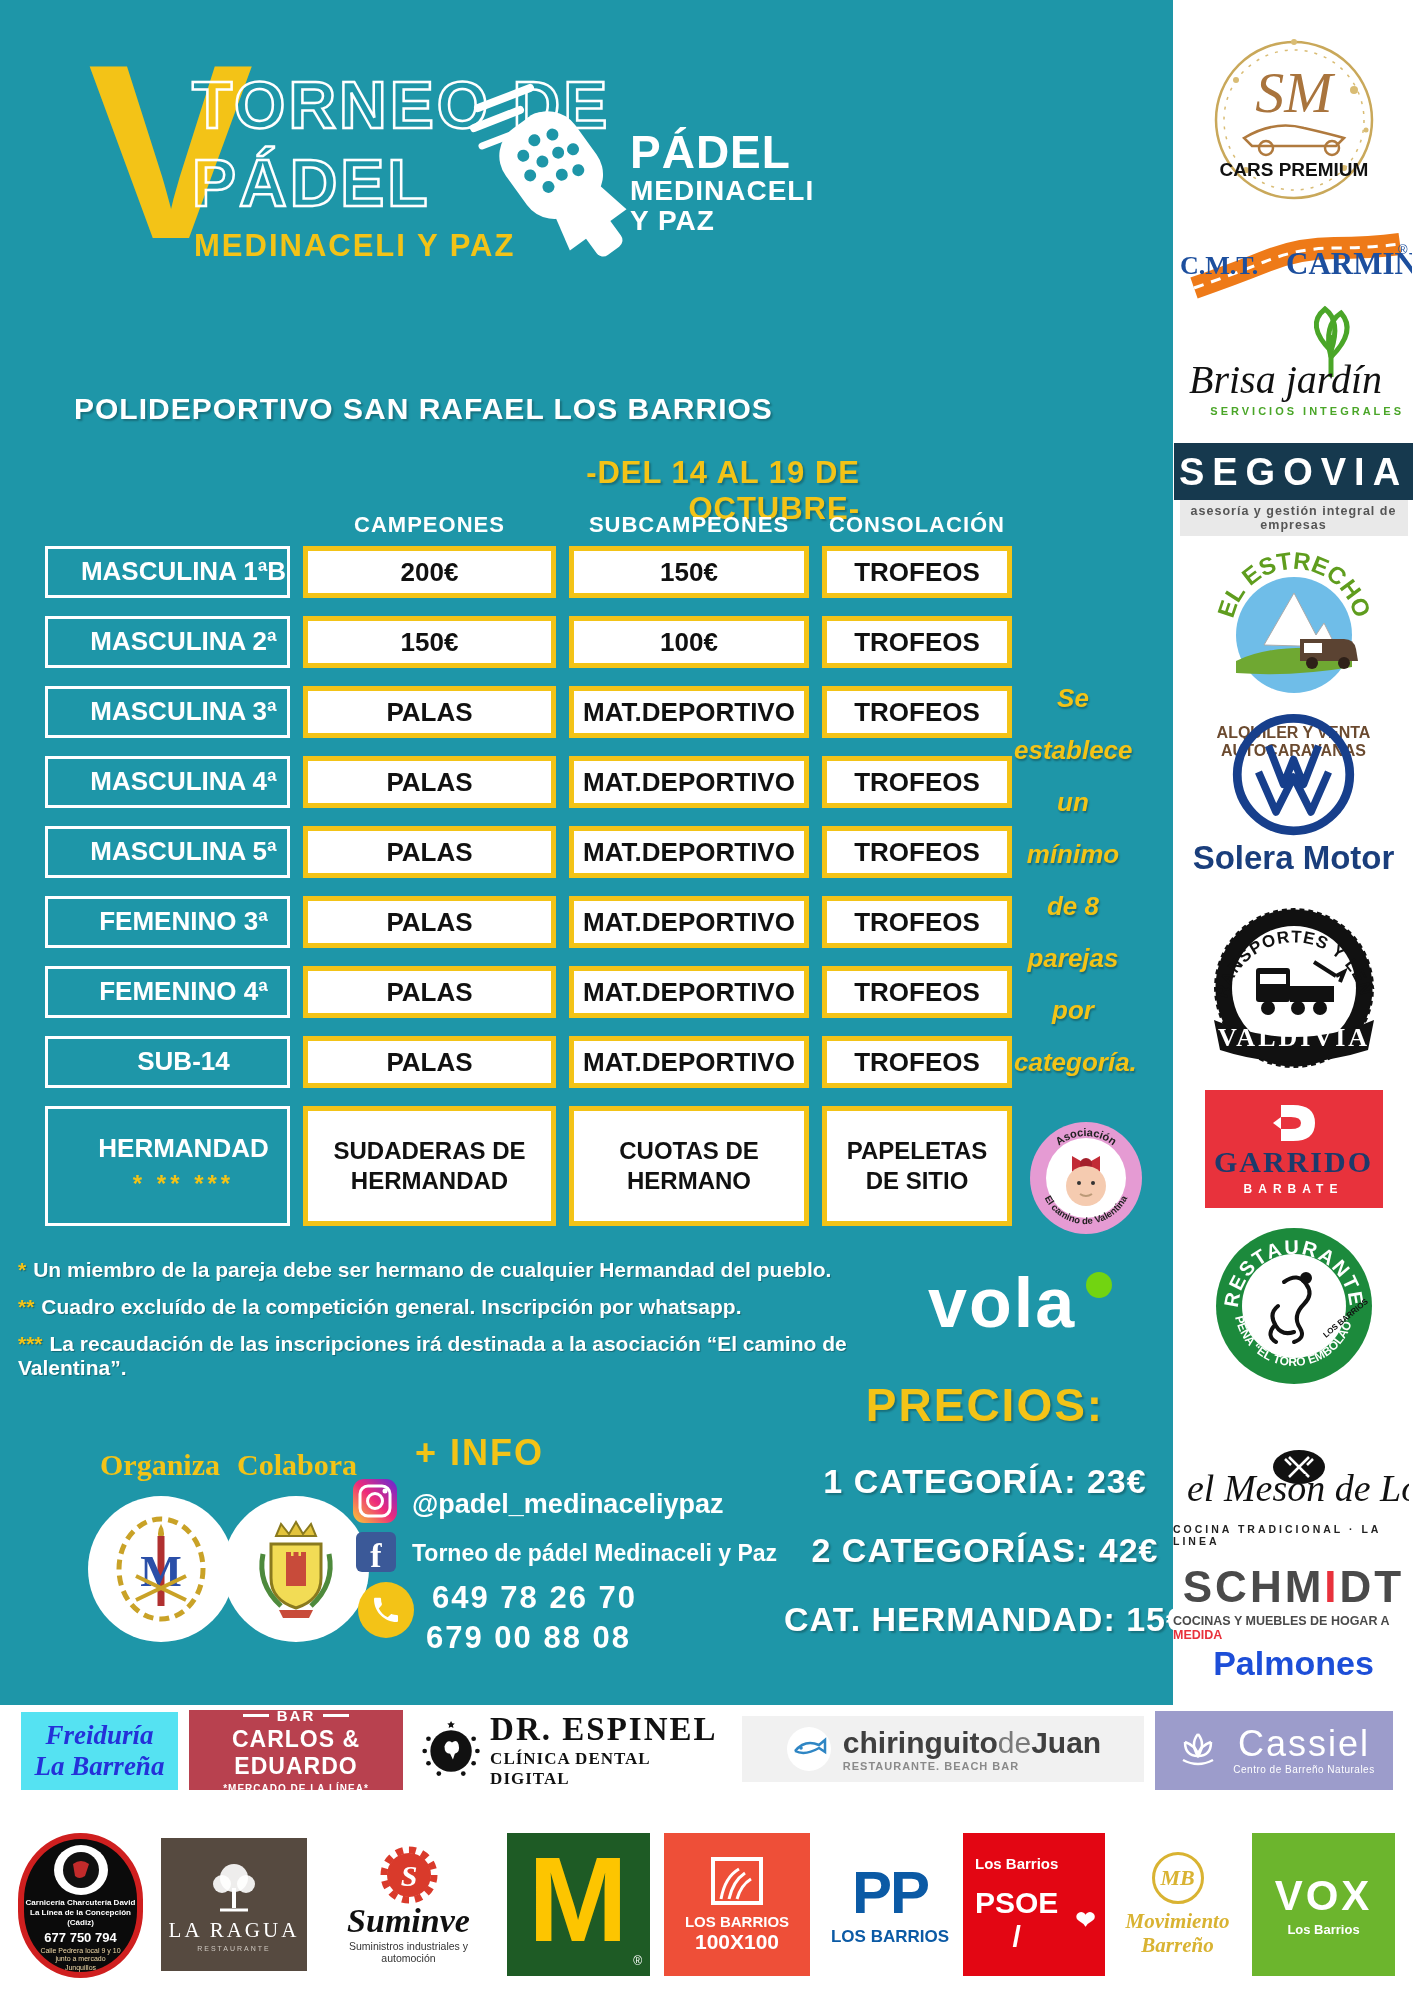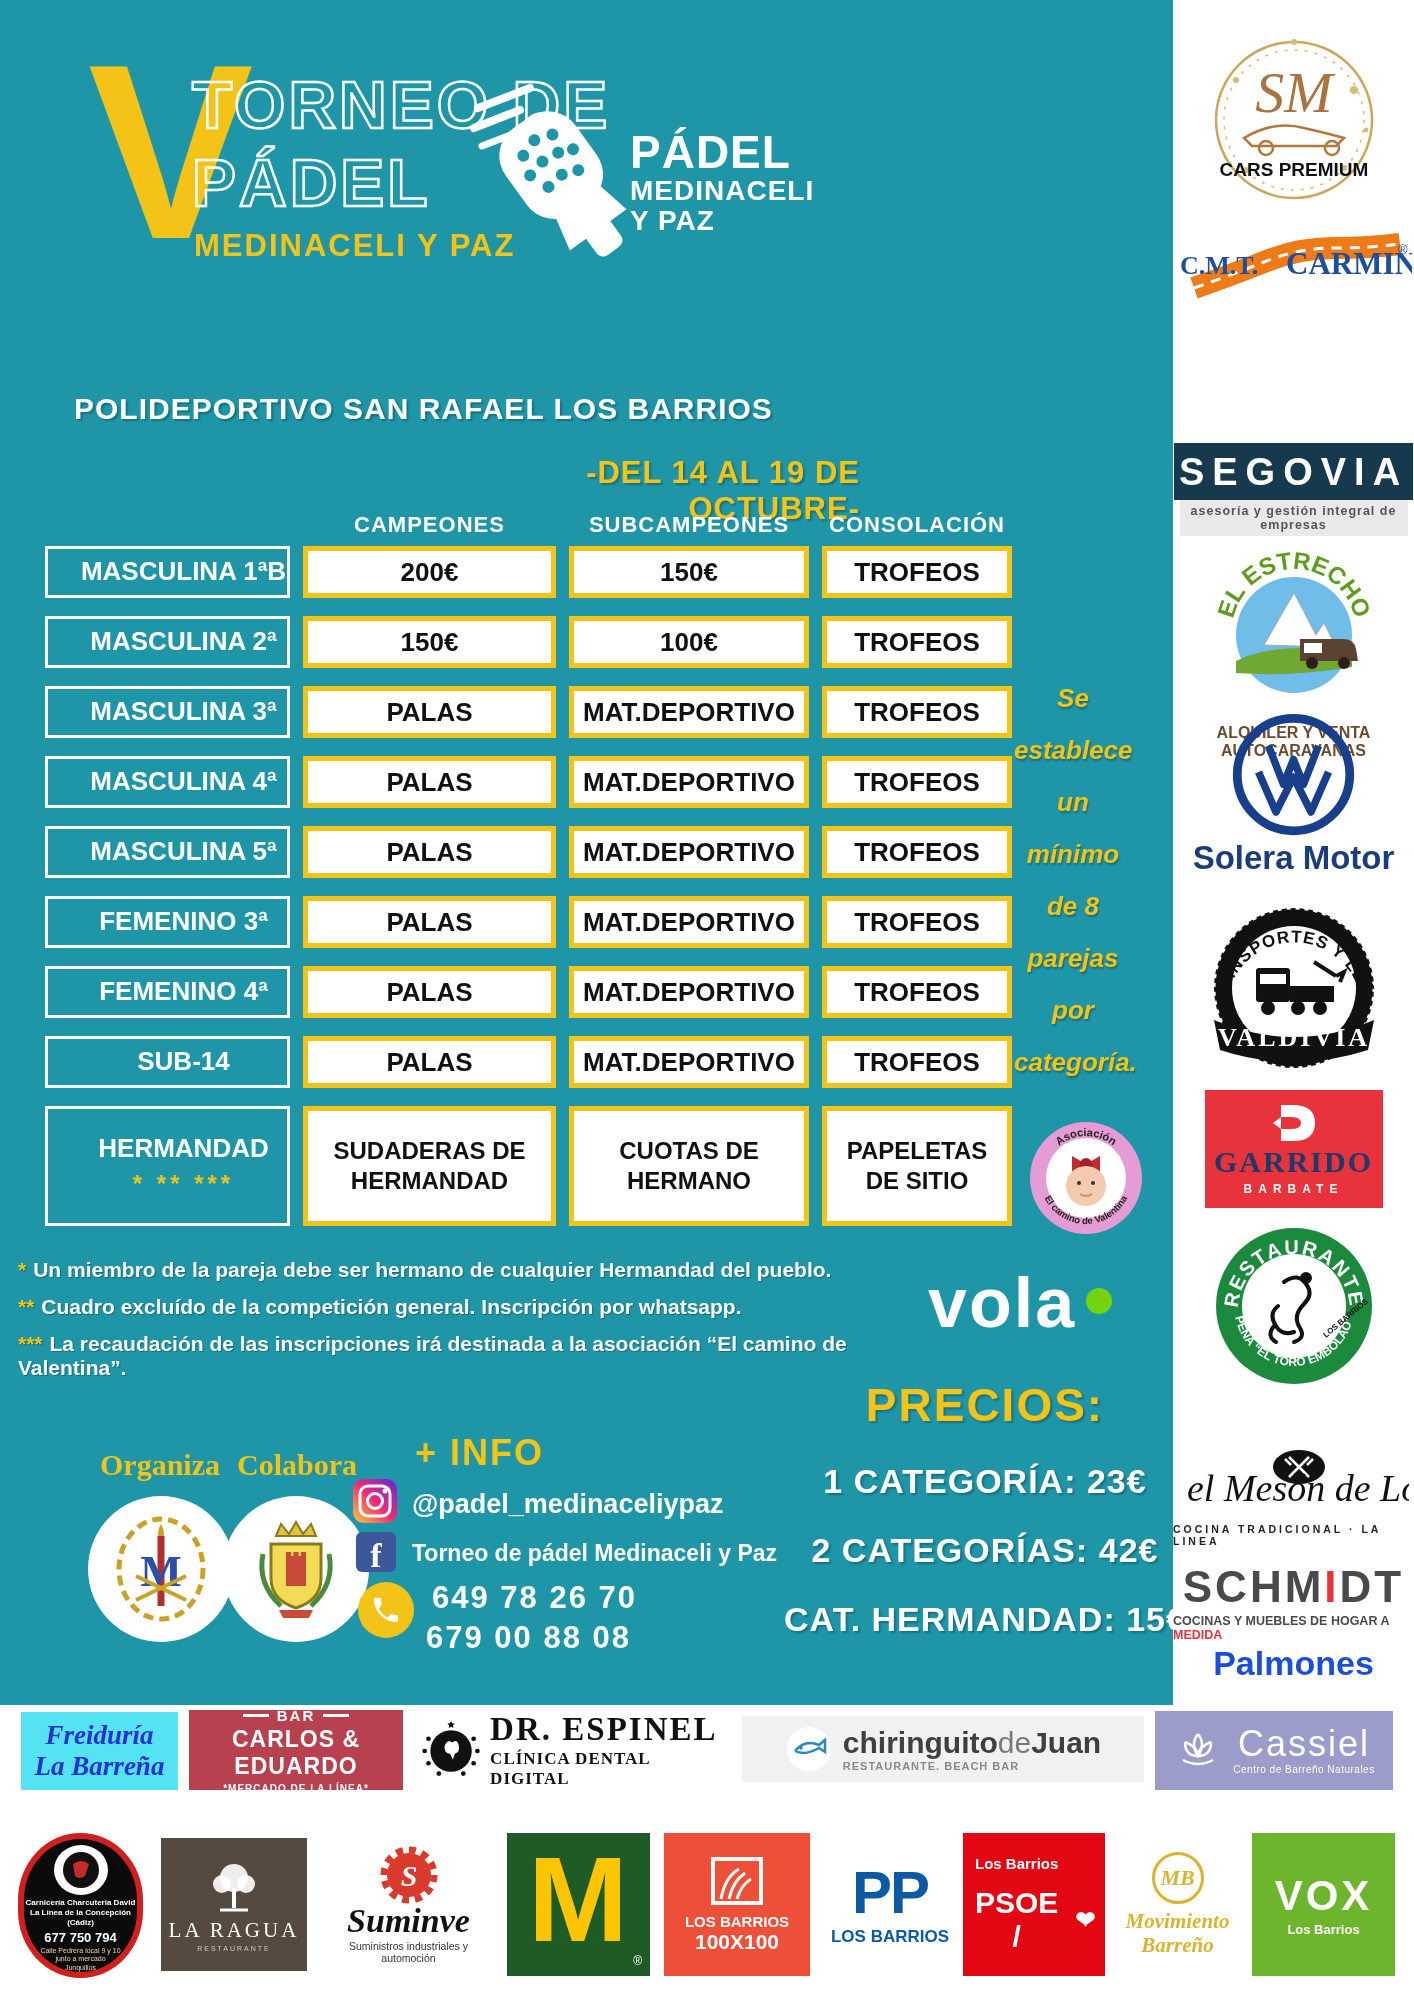--- a/index.html
+++ b/index.html
@@ -37,21 +37,21 @@
   .cell{background:#fff;border:5px solid #F3C317;color:#111;font-weight:800;font-size:26px;line-height:1.25;padding:0 4px;}
   .prow.tall .cell{font-size:24px;}
   
   .sidenote{left:1014px;top:672px;width:118px;text-align:center;color:#F3C317;font-weight:800;
             font-size:26px;line-height:2.0;text-shadow:1px 2px 2px rgba(0,0,0,.3);font-style:italic;}
   
   .footnotes{left:18px;top:1258px;width:900px;color:#fff;font-weight:700;font-size:21px;}
   .footnotes div{margin-bottom:13px;text-shadow:1px 1px 1px rgba(0,0,0,.3);}
   .fn-star{color:#F3C317;font-weight:800;margin-right:7px;}
   
-  .vola{left:928px;top:1272px;display:flex;align-items:center;}
+  .vola{left:928px;top:1272px;display:flex;align-items:flex-start;}
   .vola .word{color:#fff;font-weight:800;font-size:70px;line-height:.9;letter-spacing:2px;}
   .vola .dot{width:26px;height:26px;border-radius:50%;background:#72D411;margin-left:10px;margin-bottom:6px;}
   
   .precios{left:770px;top:1378px;width:430px;text-align:center;}
   .precios .pt{color:#F3C317;font-size:46px;font-weight:800;letter-spacing:2px;text-shadow:2px 2px 2px rgba(0,0,0,.25);}
   .precios .pl{color:#fff;font-size:34px;font-weight:800;letter-spacing:1px;margin-top:30px;text-shadow:2px 2px 2px rgba(0,0,0,.25);}
   
   .org-lbl{top:1448px;font-size:30px;font-weight:700;color:#F3C317;font-family:"Liberation Serif",serif;}
   .org1{left:100px;} .org2{left:237px;}
   .crest{top:1496px;width:146px;height:146px;border-radius:50%;background:#fff;display:flex;align-items:center;justify-content:center;}
@@ -391,20 +391,31 @@
     <div class="sp" style="top:222px;">
       <svg width="236" height="86" viewBox="0 0 236 86">
         <path d="M18 66 q40 -14 70 -26 q34 -14 70 -14 q36 0 66 -4" fill="none" stroke="#EE7A18" stroke-width="22"></path>
         <path d="M18 66 q40 -14 70 -26 q34 -14 70 -14 q36 0 66 -4" fill="none" stroke="#fff" stroke-width="3" stroke-dasharray="10 8"></path>
         <text x="4" y="52" font-family="Liberation Serif,serif" font-size="26" font-weight="bold" fill="#1D4F9E">C.M.T.</text>
         <text x="110" y="52" font-family="Liberation Serif,serif" font-size="31" font-weight="bold" fill="#1D4F9E">CARMIN</text>
         <text x="222" y="32" font-size="13" fill="#1D4F9E">®</text>
       </svg>
     </div>
 
+    <div class="sp" style="top:305px;">
+      <svg width="225" height="100" viewBox="0 0 225 100">
+        <g>
+          <line x1="150" y1="30" x2="150" y2="72" stroke="#4AA628" stroke-width="5"></line>
+          <path d="M150 46 q-26 -26 -6 -42 q16 12 6 42" fill="none" stroke="#4AA628" stroke-width="5"></path>
+          <path d="M150 52 q26 -26 10 -44 q-18 12 -10 44" fill="none" stroke="#4AA628" stroke-width="5"></path>
+        </g>
+        <text x="8" y="88" font-family="Liberation Serif,serif" font-style="italic" font-size="40" fill="#111">Brisa jardín</text>
+      </svg>
+      <div class="brisa-tag">SERVICIOS INTEGRALES</div>
+    </div>
 
     <div class="sp" style="top:443px;">
       <div class="seg-box">SEGOVIA</div>
       <div class="seg-sub">asesoría y gestión integral de empresas</div>
     </div>
 
     <div class="sp" style="top:535px;">
       <svg width="180" height="185" viewBox="0 0 180 185">
         <defs>
             <path id="estArc" d="M28 96 A62 62 0 0 1 152 96"></path>

